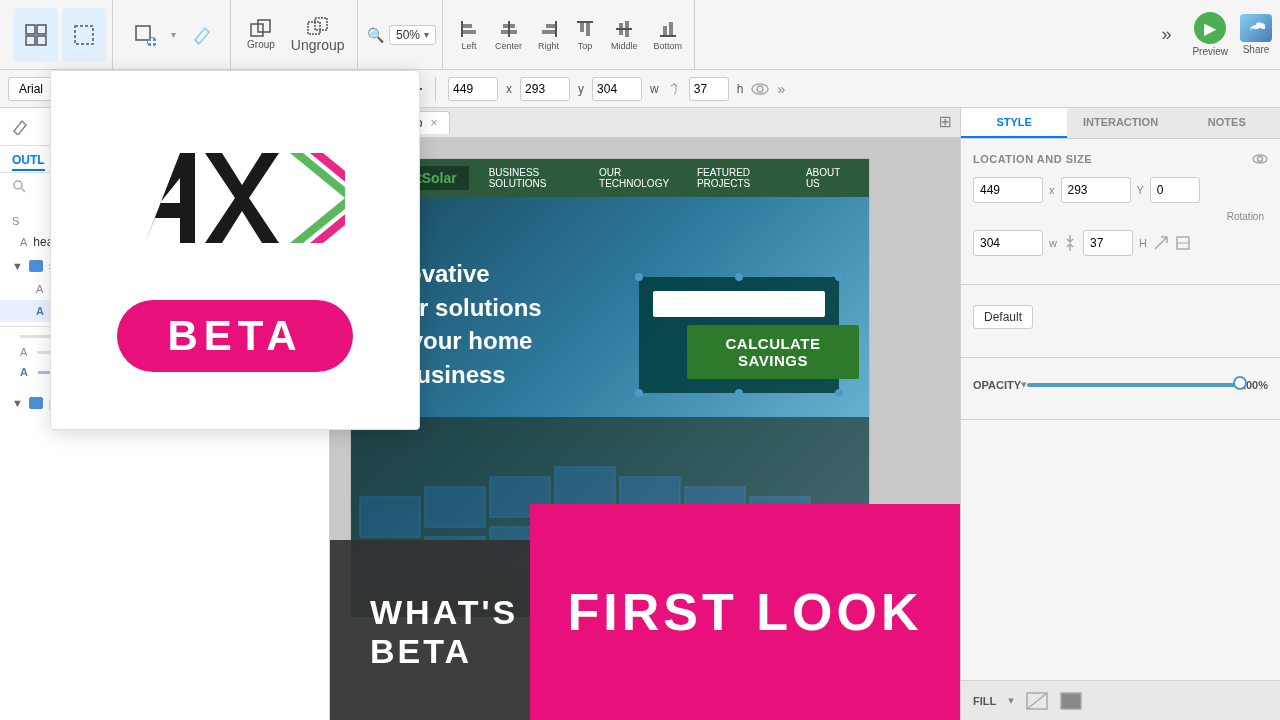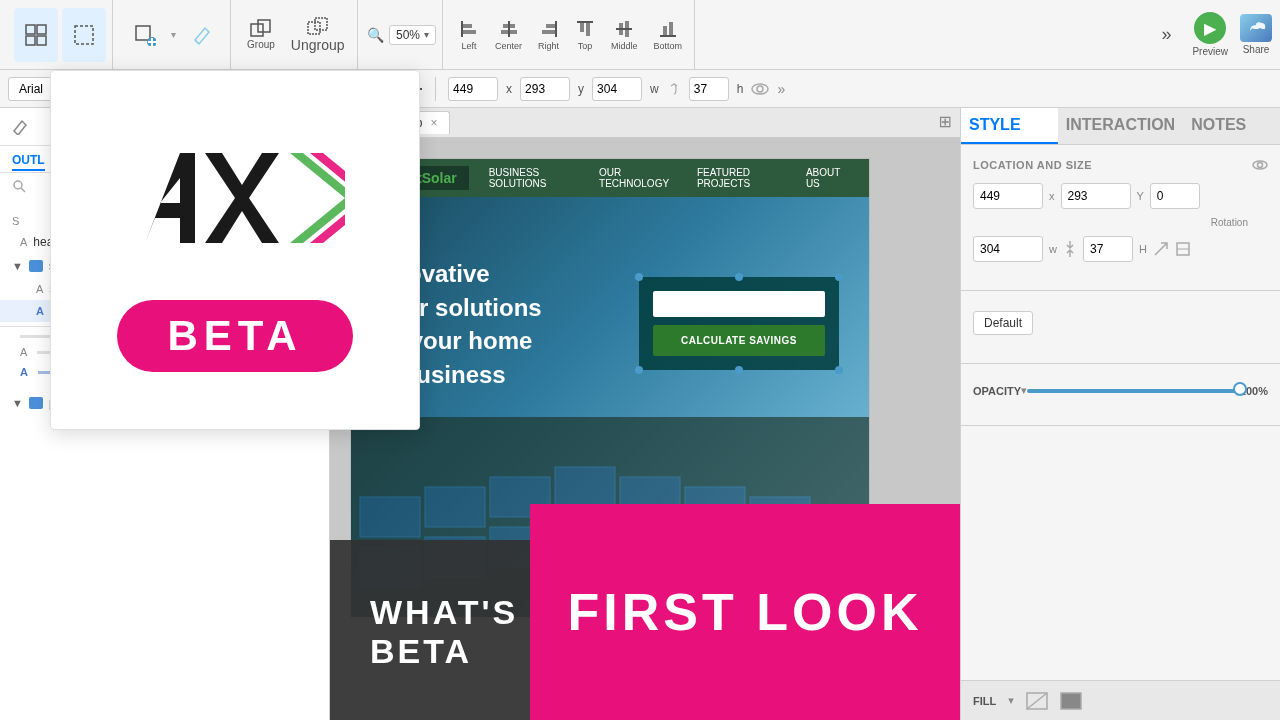--- a/index.html
+++ b/index.html
@@ -78,29 +78,29 @@
     .site-hero { position: relative; height: 420px; background: linear-gradient(135deg, #1a4a5e 0%, #2d7a9e 40%, #87CEEB 100%); overflow: hidden; }
     .site-hero-text { position: absolute; left: 20px; top: 60px; color: white; }
 
     
     .savings-dialog {
       position: absolute; right: 30px; top: 80px; width: 200px;
       background: rgba(0,60,60,0.85); border-radius: 4px; padding: 14px;
     }
     .savings-title { color: white; font-size: 12px; margin-bottom: 10px; line-height: 1.4; }
     .savings-input { width: 100%; background: white; border: none; padding: 6px 8px; font-size: 12px; color: #333; border-radius: 2px; margin-bottom: 8px; }
-    .savings-btn { width: 100%; background: #2d7a2d; color: white; border: none; padding: 10px; font-size: 10px; font-weight: bold; letter-spacing: 0.5px; cursor: pointer; border-radius: 2px; }
+    .savings-btn { width: 100%; background: #2d7a2d; color: white; border: none; padding: 10px; font-size: 15px; font-weight: bold; letter-spacing: 0.5px; cursor: pointer; border-radius: 2px; margin-left: 34px; }
 
     
     .right-panel {
       position: absolute; top: 108px; right: 0; width: 320px; bottom: 0;
       background: #f5f5f5; border-left: 1px solid #d0d0d0; overflow-y: auto;
     }
     .right-tabs { display: flex; border-bottom: 1px solid #d0d0d0; background: #e8e8e8; }
-    .right-tab { flex: 1; text-align: left; padding: 8px; font-size: 16px; font-weight: 600; color: #888; cursor: pointer; }
+    .right-tab { flex: 1; text-align: center; padding: 8px; font-size: 11px; font-weight: 600; color: #888; cursor: pointer; }
     .right-tab.active { color: #007bff; border-bottom: 2px solid #007bff; background: white; }
     .right-section { padding: 12px; }
     .right-section-title { font-size: 11px; font-weight: 600; color: #888; margin-bottom: 10px; text-transform: uppercase; letter-spacing: 0.5px; display: flex; align-items: center; justify-content: space-between; }
     .prop-row { display: flex; align-items: center; gap: 6px; margin-bottom: 8px; }
     .prop-input { border: 1px solid #ccc; background: white; width: 70px; padding: 4px 6px; font-size: 12px; border-radius: 3px; height: 26px; }
     .prop-label { font-size: 11px; color: #888; }
     .default-badge { background: white; border: 1px solid #ccc; padding: 4px 10px; font-size: 12px; color: #333; border-radius: 3px; display: inline-block; margin-bottom: 8px; }
     .opacity-row { display: flex; align-items: center; gap: 0; margin-bottom: 8px; }
     .opacity-slider { flex: 1; height: 4px; background: linear-gradient(to right, #4a9aca 0%, #4a9aca 100%); border-radius: 2px; position: relative; cursor: pointer; }
     .opacity-thumb { position: absolute; right: 0; top: -6px; width: 14px; height: 14px; background: white; border: 2px solid #4a9aca; border-radius: 50%; }
@@ -494,21 +494,21 @@
       </svg>
     </div>
 
     <div class="prop-row">
       <input class="prop-input" value="449" style="">
       <span class="prop-label">x</span>
       <input class="prop-input" value="293" style="">
       <span class="prop-label">Y</span>
       <input class="prop-input" style="width: 50px;" value="0">
     </div>
-    <div style="display:flex;justify-content:flex-end;margin-bottom:8px;margin-right:20px">
+    <div style="display:flex;justify-content:flex-end;margin-bottom:8px;margin-right:4px">
       <span style="font-size:10px;color:#888">Rotation</span>
     </div>
 
     <div class="prop-row">
       <input class="prop-input" value="304" style="">
       <span class="prop-label">w</span>
       <svg width="14" height="18" viewBox="0 0 14 18">
         <path d="M7 1 L7 8 M4 5 L7 8 L10 5" fill="none" stroke="#aaa" stroke-width="1.5"></path>
         <path d="M7 17 L7 10 M4 13 L7 10 L10 13" fill="none" stroke="#aaa" stroke-width="1.5"></path>
       </svg>

